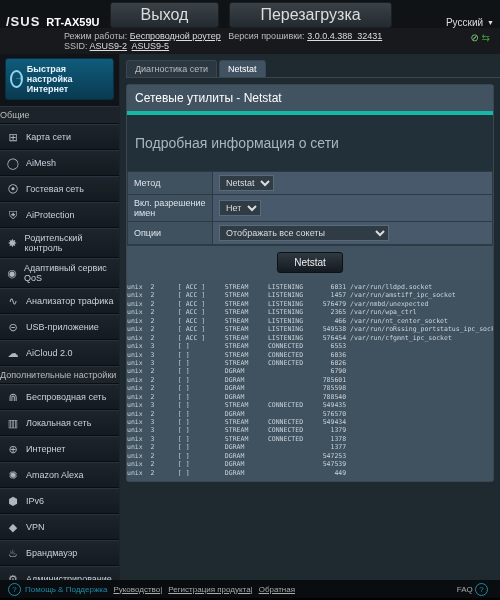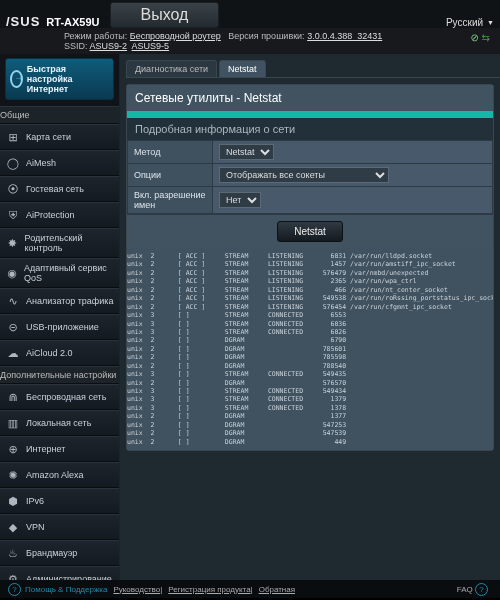--- a/index.html
+++ b/index.html
@@ -20,41 +20,42 @@
   .qbox .ic{width:18px;height:18px;border:2px solid #8fd3ef;border-radius:50%;margin-right:4px;position:relative}
   .qbox .ic:after{content:"→";position:absolute;left:2px;top:-1px;color:#8fd3ef;font-size:10px}
   .grp{background:#1c2329;color:#bbb;font-size:9px;padding:3px 0;border-top:1px solid #2a333c;border-bottom:1px solid #0b0e12}
   .nav{background:linear-gradient(#1d242b,#131a20);border-top:1px solid #2a333c;border-bottom:1px solid #090c10;padding:4px 5px;display:flex;align-items:center;color:#c9d2da;font-size:9px;cursor:pointer}
   .nav .ic{width:16px;height:16px;margin-right:5px;display:inline-flex;align-items:center;justify-content:center;opacity:.85;font-size:11px}
   .main{flex:1;background:#1e2930;overflow:auto}
   .tabs{display:flex;border-bottom:1px solid #3a4650;margin:6px 0 0 6px}
   .tab{background:#2b3841;border:1px solid #3a4650;border-bottom:none;color:#bbb;padding:3px 8px;font-size:9px;margin-right:2px;border-radius:3px 3px 0 0;cursor:pointer}
   .tab.active{background:#415362;color:#fff}
   .panel{margin:6px;border:1px solid #3a4650;border-radius:3px;background:#415261}
-  .ptitle{background:#415261;color:#fff;padding:6px 8px;font-size:12px;border-bottom:7px solid #14b8a6}
-  .psub{background:#22303a;color:#a9b6bf;padding:5px 8px;font-size:11px}
+  .ptitle{background:#415261;color:#fff;padding:6px 8px;font-size:12px;border-bottom:4px solid #14b8a6}
+  .psub{background:#22303a;color:#a9b6bf;padding:20px 8px;font-size:14px}
   .formtbl{width:100%;border-collapse:collapse}
   .formtbl td{background:#47596a;border:1px solid #2d3a45;padding:3px 6px;font-size:9px;color:#dce4eb}
   .formtbl td.lbl{width:85px;background:#3f505f}
   select{background:#2f3c46;color:#ddd;border:1px solid #5a6a76;font-size:9px;padding:1px 2px}
   .go{display:flex;justify-content:center;padding:6px;background:#415261;border-top:1px solid #2f3c46}
   .go button{background:linear-gradient(#303a42,#141a20);border:1px solid #0c1115;color:#eee;border-radius:3px;padding:4px 16px;font-size:10px;cursor:pointer}
   .out{background:#40525f;color:#c9d2da;font-family:"Lucida Console",Monaco,monospace;font-size:6.5px;line-height:1.3;white-space:pre;padding:4px 0;overflow:auto;max-height:300px}
   .foot{height:18px;background:#0a0d10;display:flex;align-items:center;font-size:8px;color:#aaa;padding:0 8px}
   .foot .q{width:13px;height:13px;border:1px solid #1e8aa8;border-radius:50%;text-align:center;line-height:11px;color:#1e8aa8;margin-right:4px}
   .foot a{color:#aaa;text-decoration:underline;margin-left:6px;cursor:pointer}
   .foot .faq{margin-left:auto;display:flex;align-items:center}
 </style>
 </head>
 <body>
 
 <div class="top">
   <span class="brand"><span>/SUS</span></span>
   <span class="model">RT-AX59U</span>
   <button class="tbtn">Выход</button>
+  <button class="tbtn">Перезагрузка</button>
   <div class="lang">
     <span>Русский</span>
     <span class="tri">▼</span>
   </div>
 </div>
 
 <div class="infobar">
   <span>Режим работы:</span> <a>Беспроводной роутер</a>&nbsp;&nbsp;
   <span>Версия прошивки:</span> <a>3.0.0.4.388_32431</a><br>
   <span>SSID:</span> <a>ASUS9-2</a>&nbsp;
@@ -152,26 +153,26 @@
     <div class="panel">
       <div class="ptitle">Сетевые утилиты - Netstat</div>
       <div class="psub">Подробная информация о сети</div>
       <table class="formtbl">
         <tbody>
             <tr>
           <td class="lbl">Метод</td>
           <td><select><option>Netstat</option></select></td>
         </tr>
         <tr>
+          <td class="lbl">Вкл. разрешение имен</td>
+          <td><select><option>Нет</option></select></td>
+        </tr>
+        <tr>
           <td class="lbl">Опции</td>
           <td><select style="width:170px"><option>Отображать все сокеты</option></select></td>
-        </tr>
-        <tr>
-          <td class="lbl">Вкл. разрешение имен</td>
-          <td><select><option>Нет</option></select></td>
         </tr>
       </tbody>
         </table>
       <div class="go">
           <button>Netstat</button>
         </div>
       <div class="out">unix  2      [ ACC ]     STREAM     LISTENING       6031 /var/run/lldpd.socket
 unix  2      [ ACC ]     STREAM     LISTENING       1457 /var/run/amstiff_ipc_socket
 unix  2      [ ACC ]     STREAM     LISTENING     576479 /var/nmbd/unexpected
 unix  2      [ ACC ]     STREAM     LISTENING       2365 /var/run/wpa_ctrl

